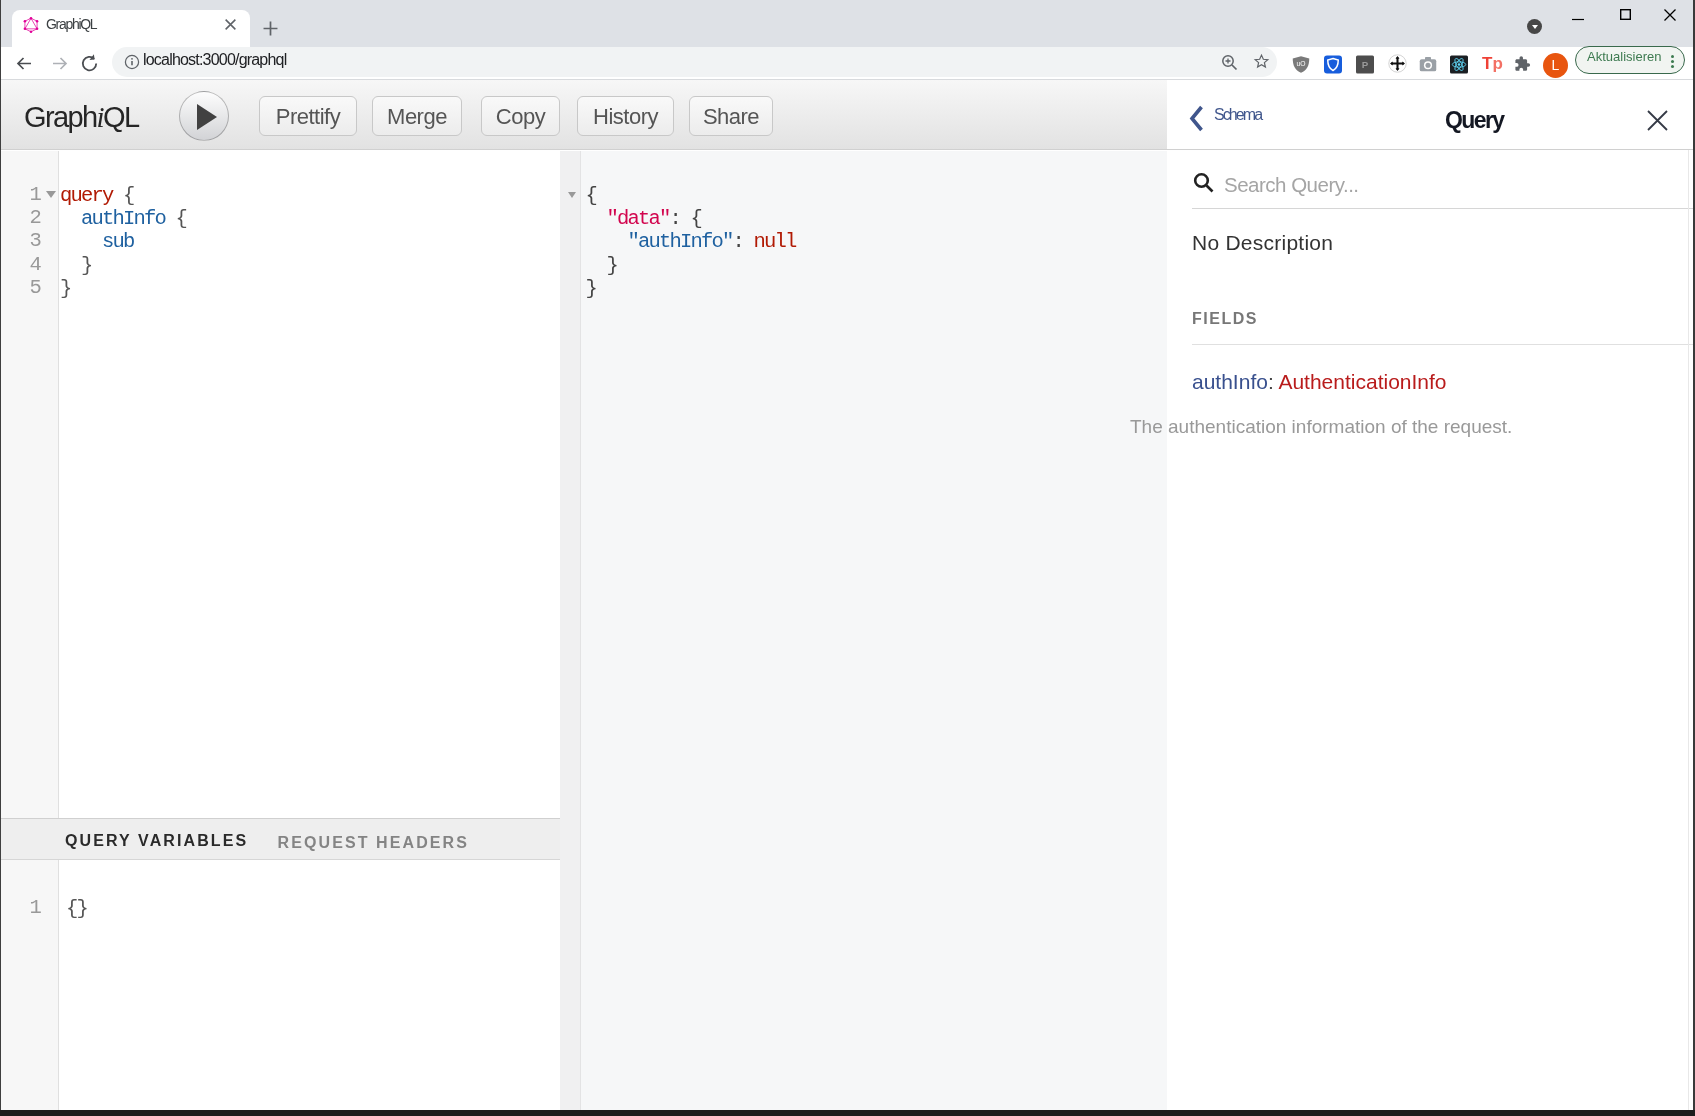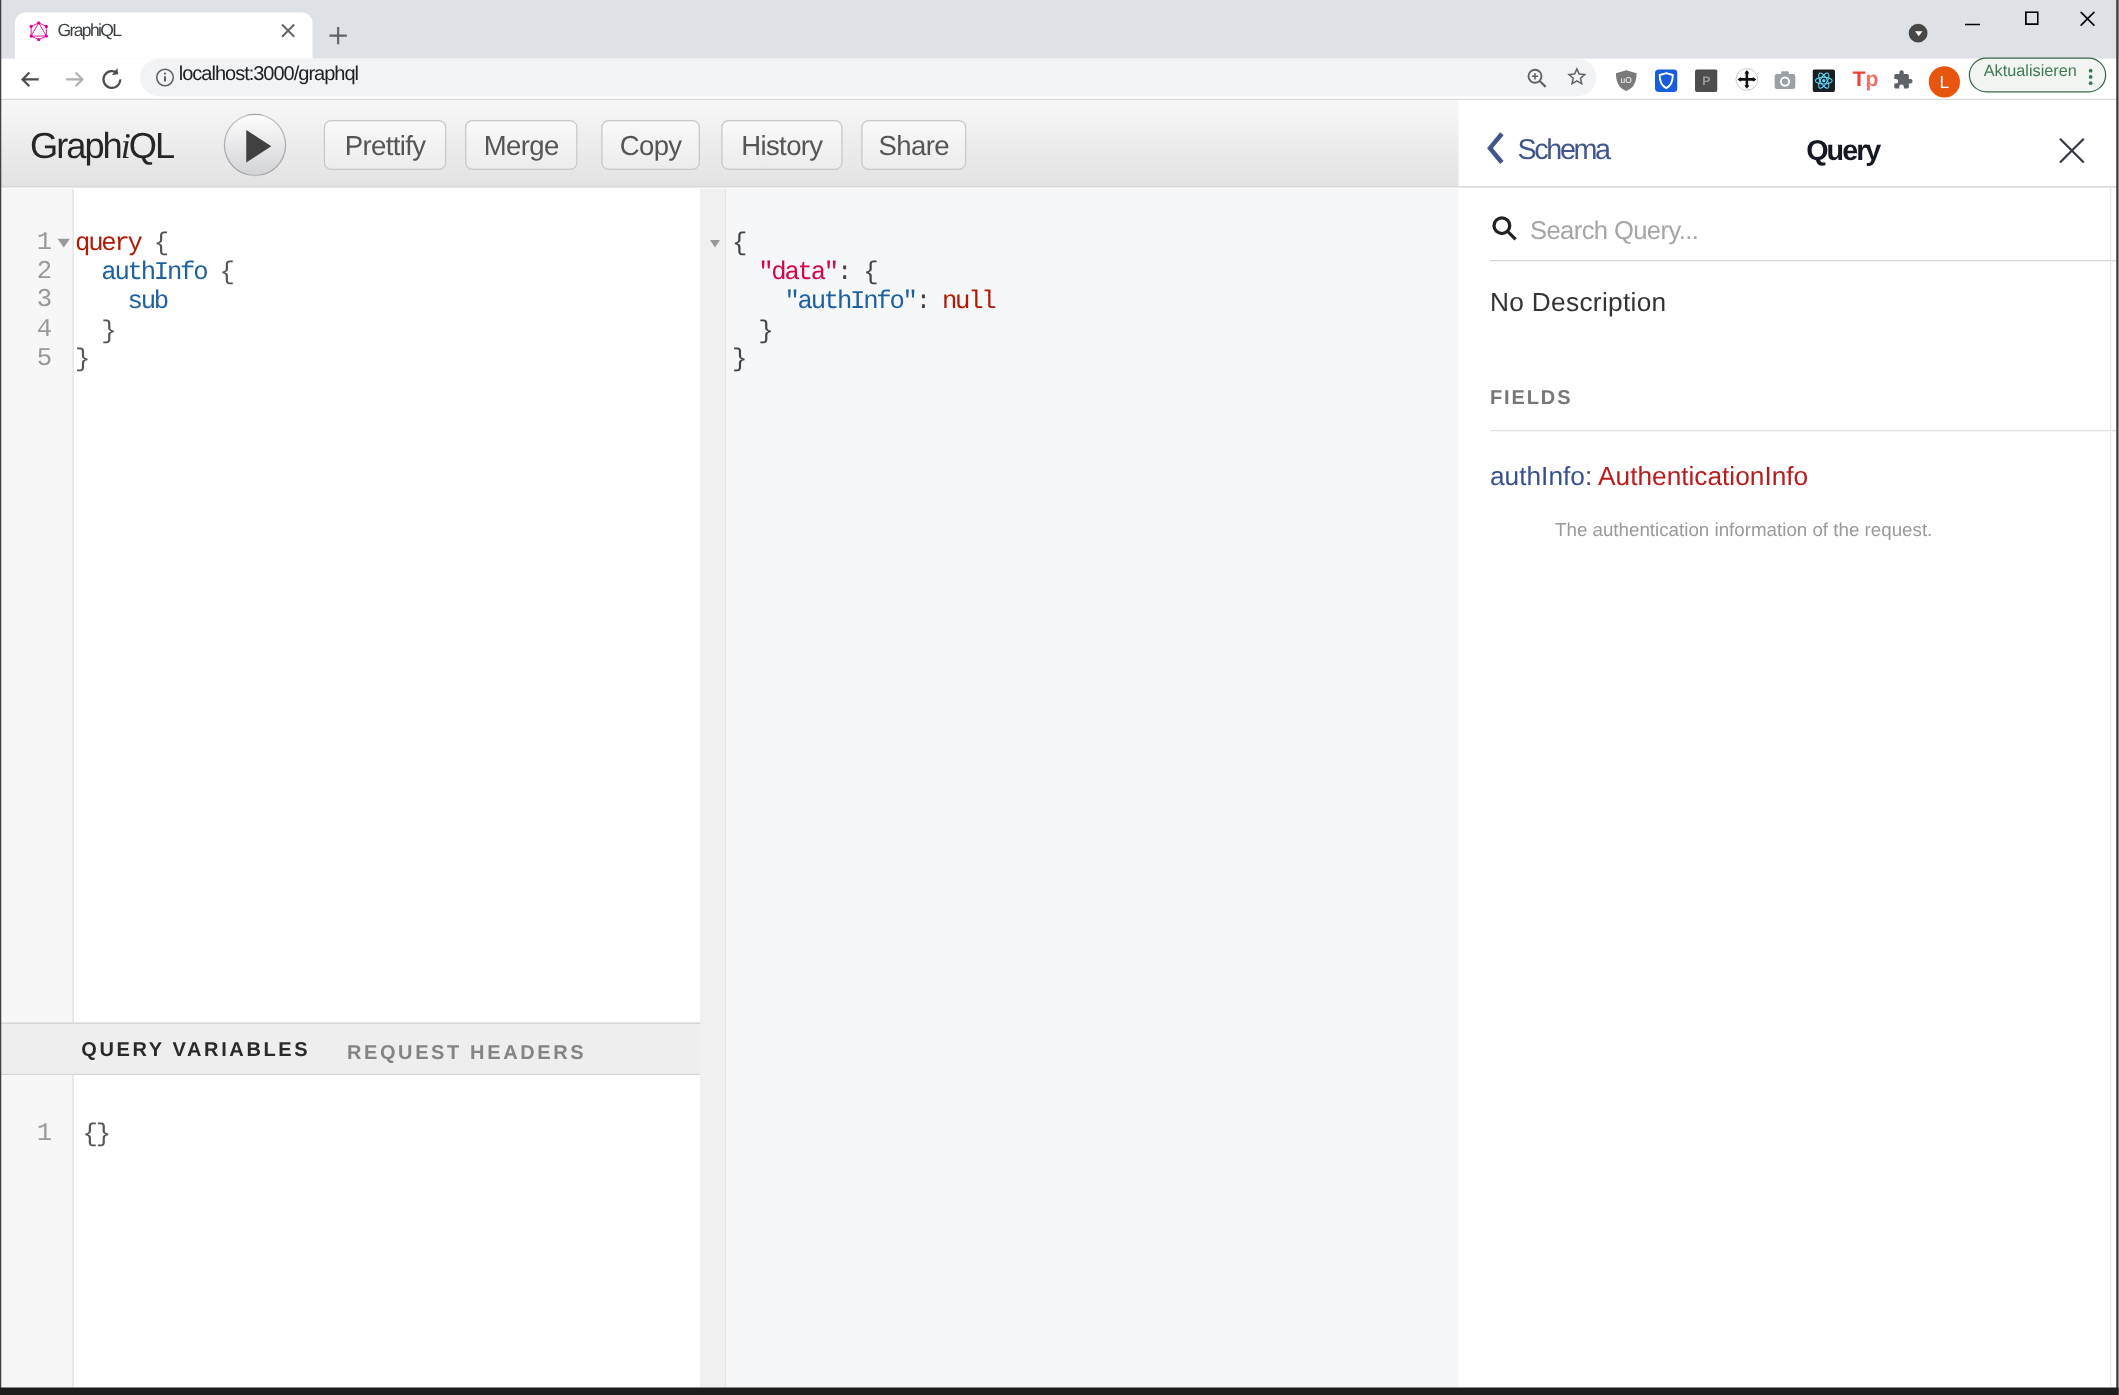--- a/index.html
+++ b/index.html
@@ -180,34 +180,34 @@
     <span style="color:#1F61A0">"authInfo"</span><span style="color:#444">:</span> <span style="color:#B11A04">null</span>
   <span style="color:#444">}</span>
 <span style="color:#444">}</span></div>
 
 <div class="abs" style="left:1167px;top:80px;width:528px;height:1030px;background:#fff;"></div>
 
 <div class="abs" style="left:1167px;top:80px;width:528px;height:70px;border-bottom:1px solid #d0d0d0;"></div>
 <svg class="abs" style="left:1189px;top:105px;" width="15" height="27" viewBox="0 0 15 27">
   <path d="M12.5 2 L3 13.5 L12.5 25" stroke="#40568c" stroke-width="3.6" fill="none"></path>
 </svg>
-<div class="abs" style="left:1214px;top:106px;font-size:23px;letter-spacing:-1.9px;color:#40568c;">Schema</div>
+<div class="abs" style="left:1214px;top:106px;font-size:16px;letter-spacing:-1.9px;color:#40568c;">Schema</div>
 <div class="abs" style="left:1445px;top:106.5px;font-size:23px;letter-spacing:-1.6px;font-weight:bold;color:#141823;">Query</div>
 <svg class="abs" style="left:1646px;top:109px;" width="23" height="23" viewBox="0 0 23 23">
   <path d="M2 2 L21 21 M21 2 L2 21" stroke="#353a46" stroke-width="1.8"></path>
 </svg>
 
 <svg class="abs" style="left:1193px;top:172px;" width="21" height="21" viewBox="0 0 21 21">
   <circle cx="8.5" cy="8.5" r="6.3" fill="none" stroke="#222" stroke-width="2.6"></circle>
   <path d="M13.5 13.5 L19.5 19.5" stroke="#222" stroke-width="2.6"></path>
 </svg>
 <div class="abs" style="left:1224px;top:173px;font-size:20.5px;letter-spacing:-0.5px;color:#a5a5a5;">Search Query...</div>
 <div class="abs" style="left:1192px;top:208px;width:501px;height:1px;background:#d6d6d6;"></div>
 <div class="abs" style="left:1192px;top:230.5px;font-size:21px;letter-spacing:0.25px;color:#333;">No Description</div>
 <div class="abs" style="left:1192px;top:309.5px;font-size:16px;font-weight:bold;letter-spacing:1.5px;color:#777;">FIELDS</div>
 <div class="abs" style="left:1192px;top:344px;width:501px;height:1px;background:#e0e0e0;"></div>
 <div class="abs" style="left:1192px;top:369.5px;font-size:21px;"><span style="color:#39508e">authInfo</span><span style="color:#444">: </span><span style="color:#b91c1c">AuthenticationInfo</span></div>
-<div class="abs" style="left:1244px;top:415.5px;font-size:15px;color:#999;">The authentication information of the request.</div>
+<div class="abs" style="left:1130px;top:415.5px;font-size:19px;color:#999;">The authentication information of the request.</div>
 
 <div class="abs" style="left:1688px;top:150px;width:1px;height:960px;background:#e8e8e8;"></div>
 <div class="abs" style="left:0;top:0;width:1px;height:1116px;background:#3f3f3f;"></div>
 <div class="abs" style="left:1693px;top:0;width:2px;height:1116px;background:#3a3a3a;"></div>
 <div class="abs" style="left:0;top:1110px;width:1695px;height:6px;background:#1d1d1d;"></div>
 
 </body></html>

